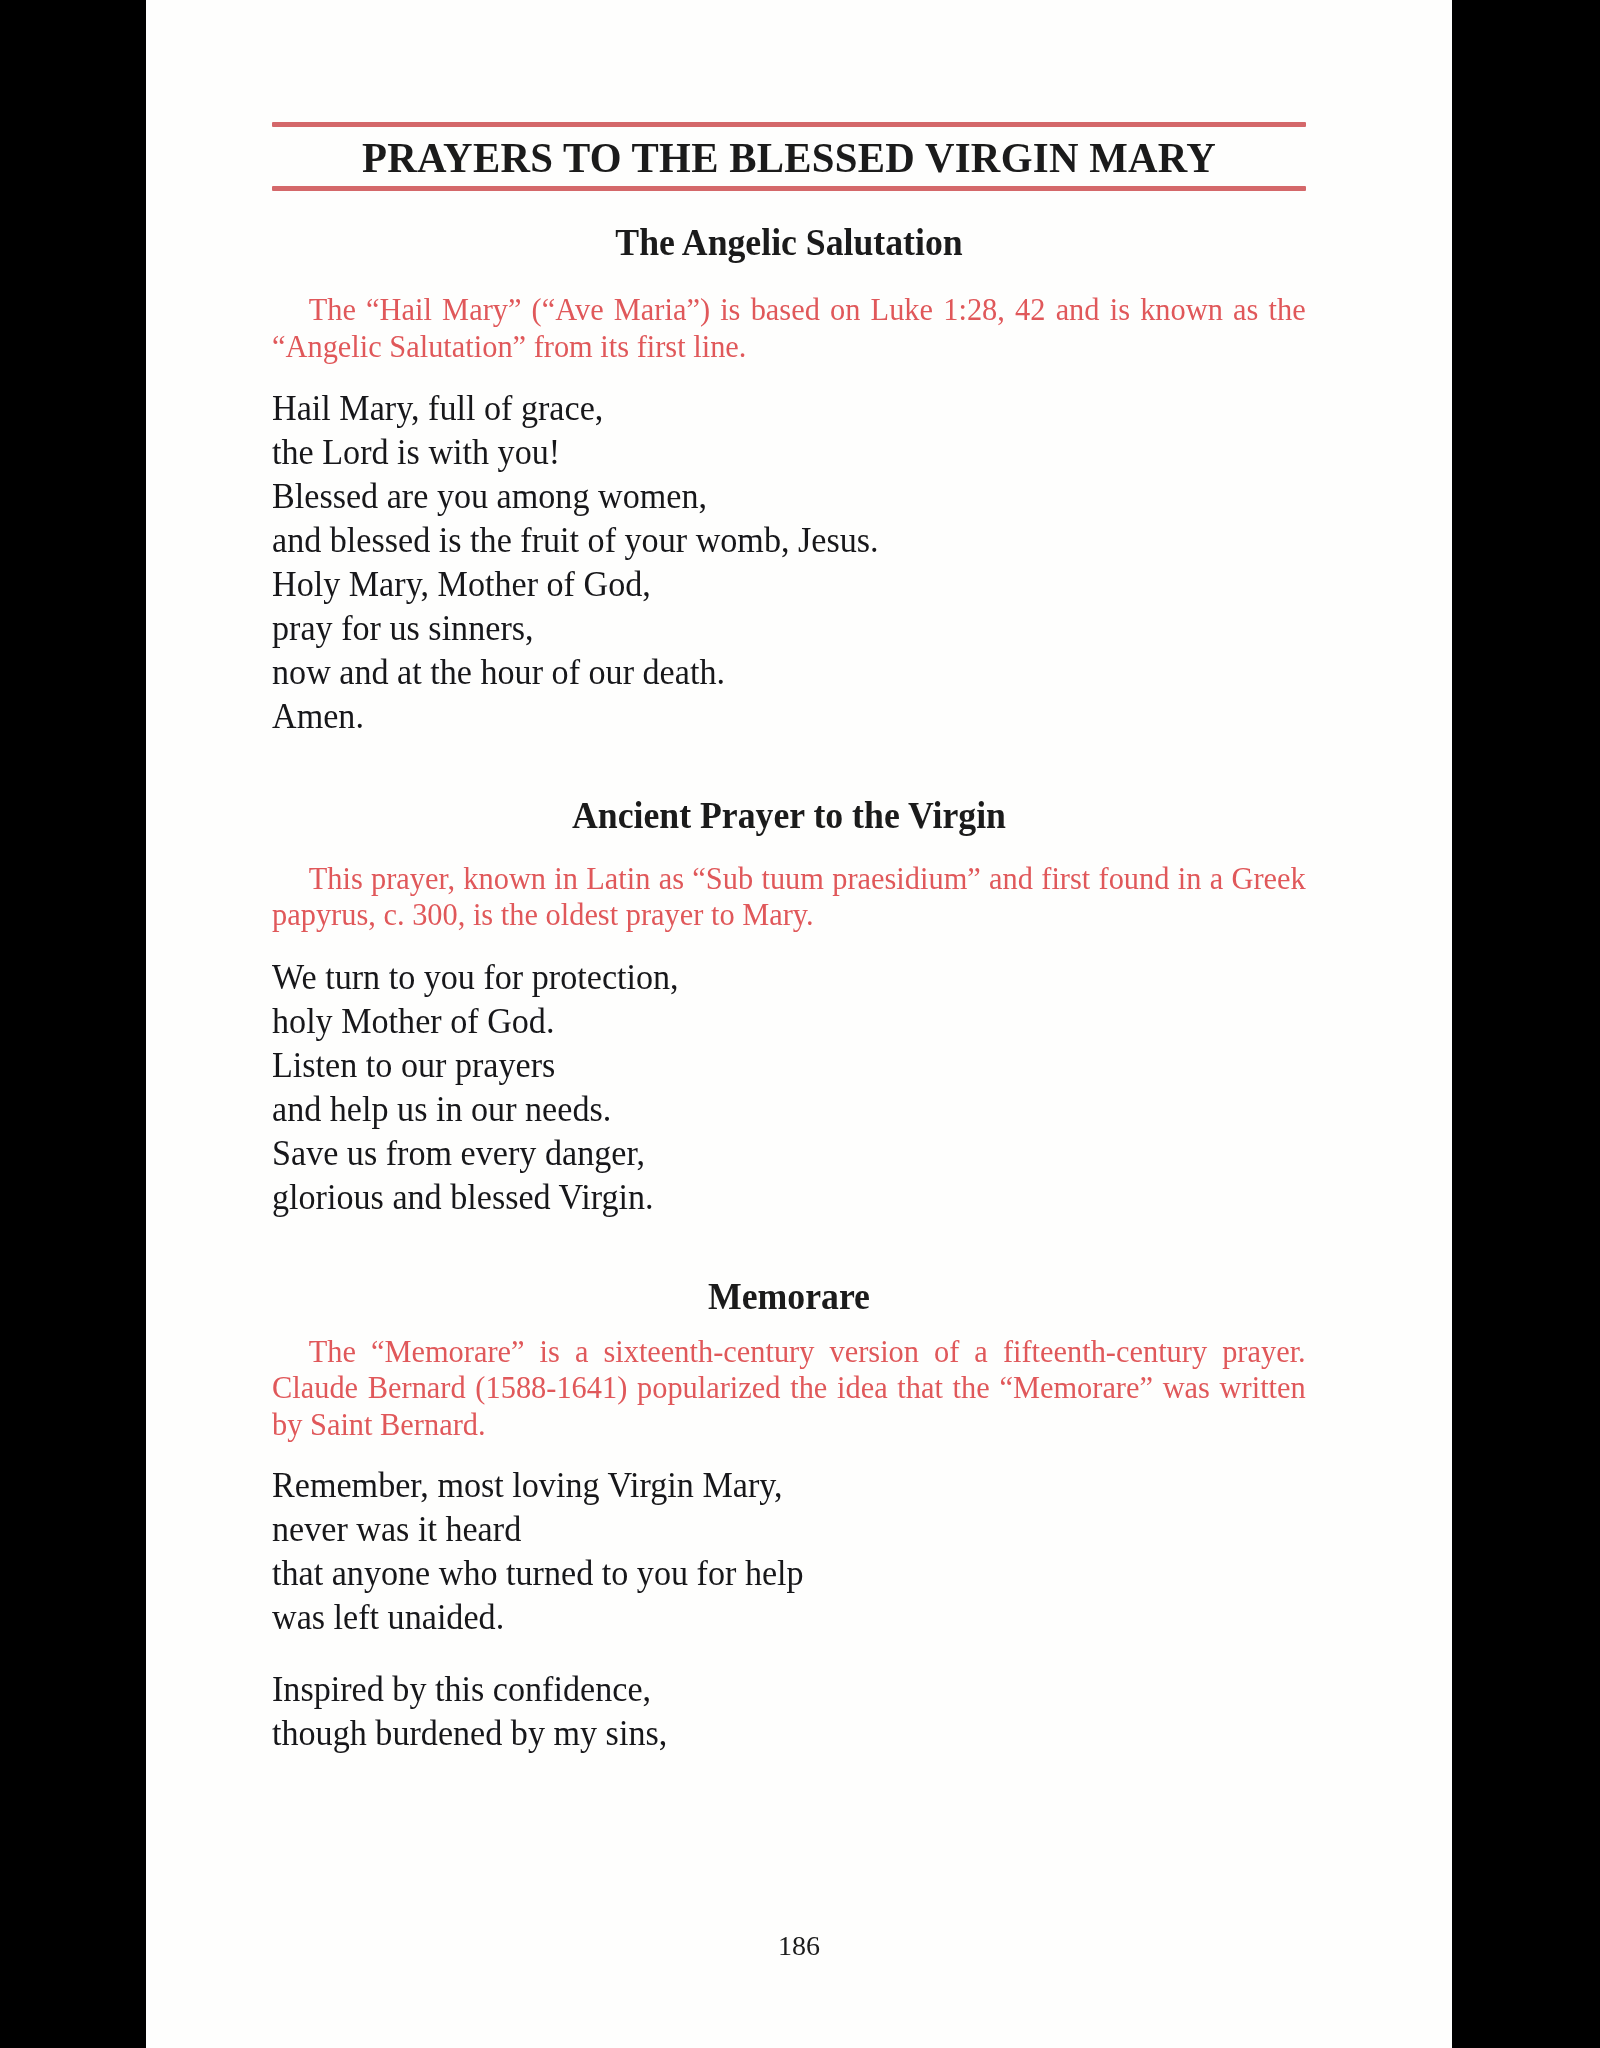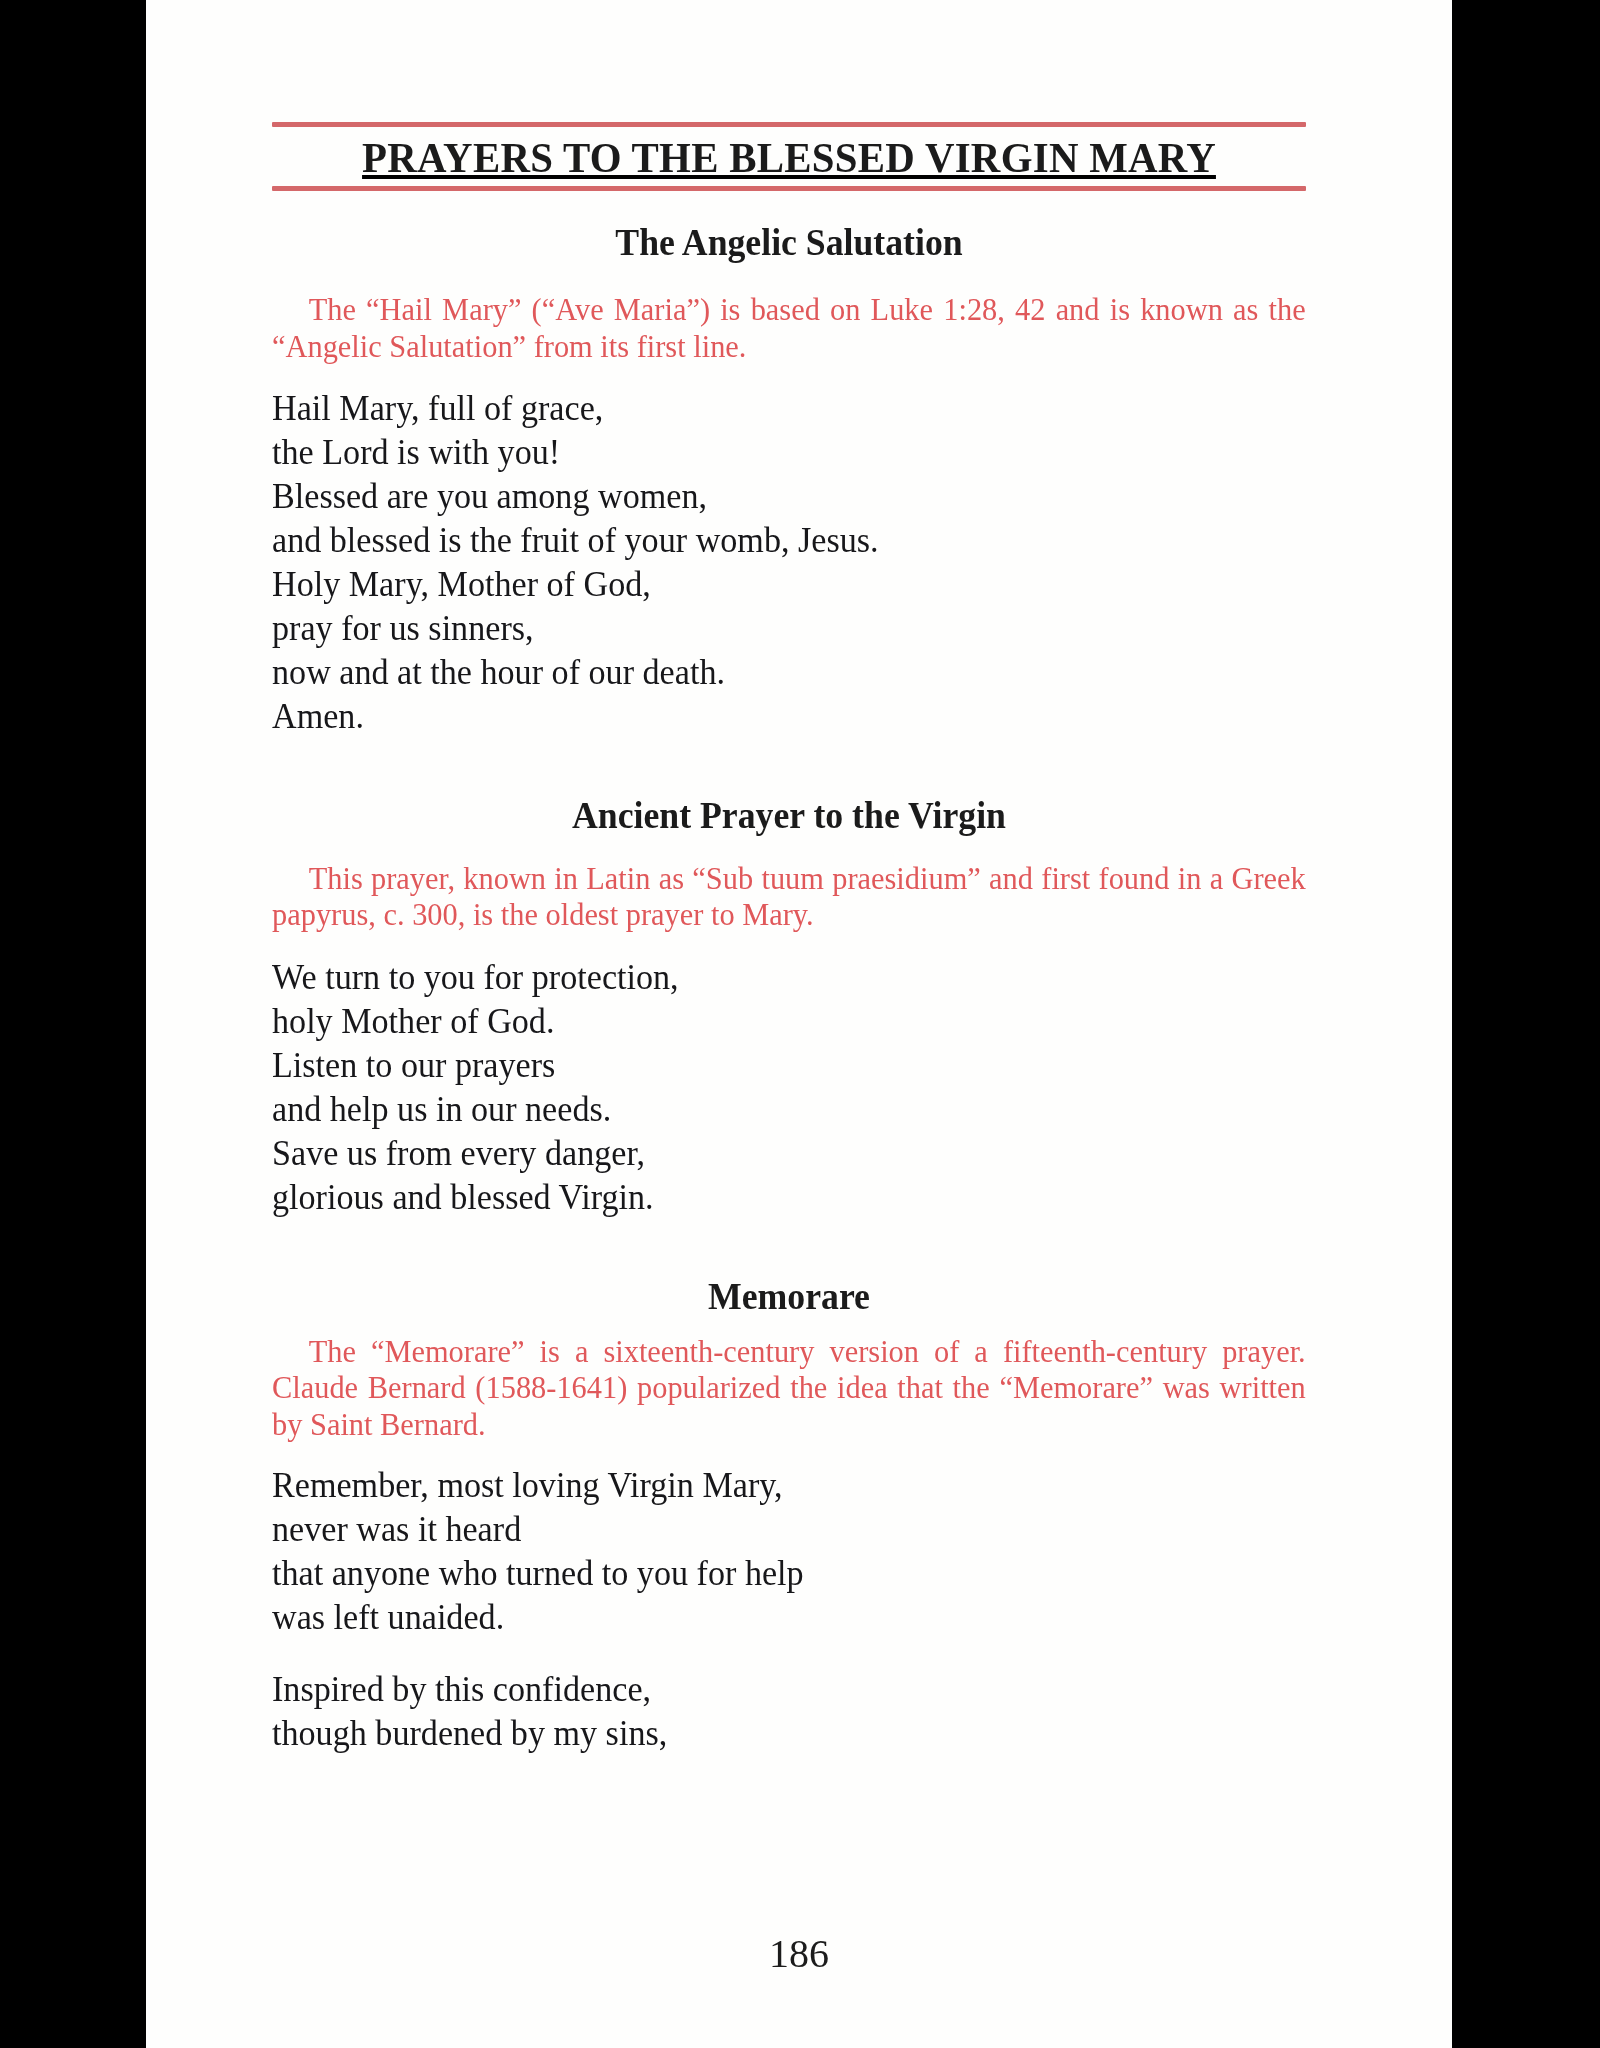--- a/index.html
+++ b/index.html
@@ -31,21 +31,20 @@
     position: absolute;
     left: 126px;          
     top: 0;
     width: 1034px;        
     height: 2048px;
   }
 
   
   .head-block {
     padding-top: 122px;
-    text-decoration: underline;
   }
 
   .rule {
     height: 5px;
     background: #d4686a;
     border-radius: 1px;
     width: 100%;
   }
   .rule-top { margin-bottom: 9px; }
   .rule-bottom { margin-top: 6px; }
@@ -114,21 +113,21 @@
   .verse + .verse { margin-top: 28px; }
 
   
   .folio {
     position: absolute;
     left: 0;
     top: 1930px;
     width: 100%;
     text-align: center;
     font-family: "Liberation Serif", "DejaVu Serif", serif;
-    font-size: 40px;
+    font-size: 28px;
     color: #1c1c1c;
   }
 </style>
 </head>
 <body>
 
 <div class="screen">
   <div class="page">
     <div class="page-inner">
 

